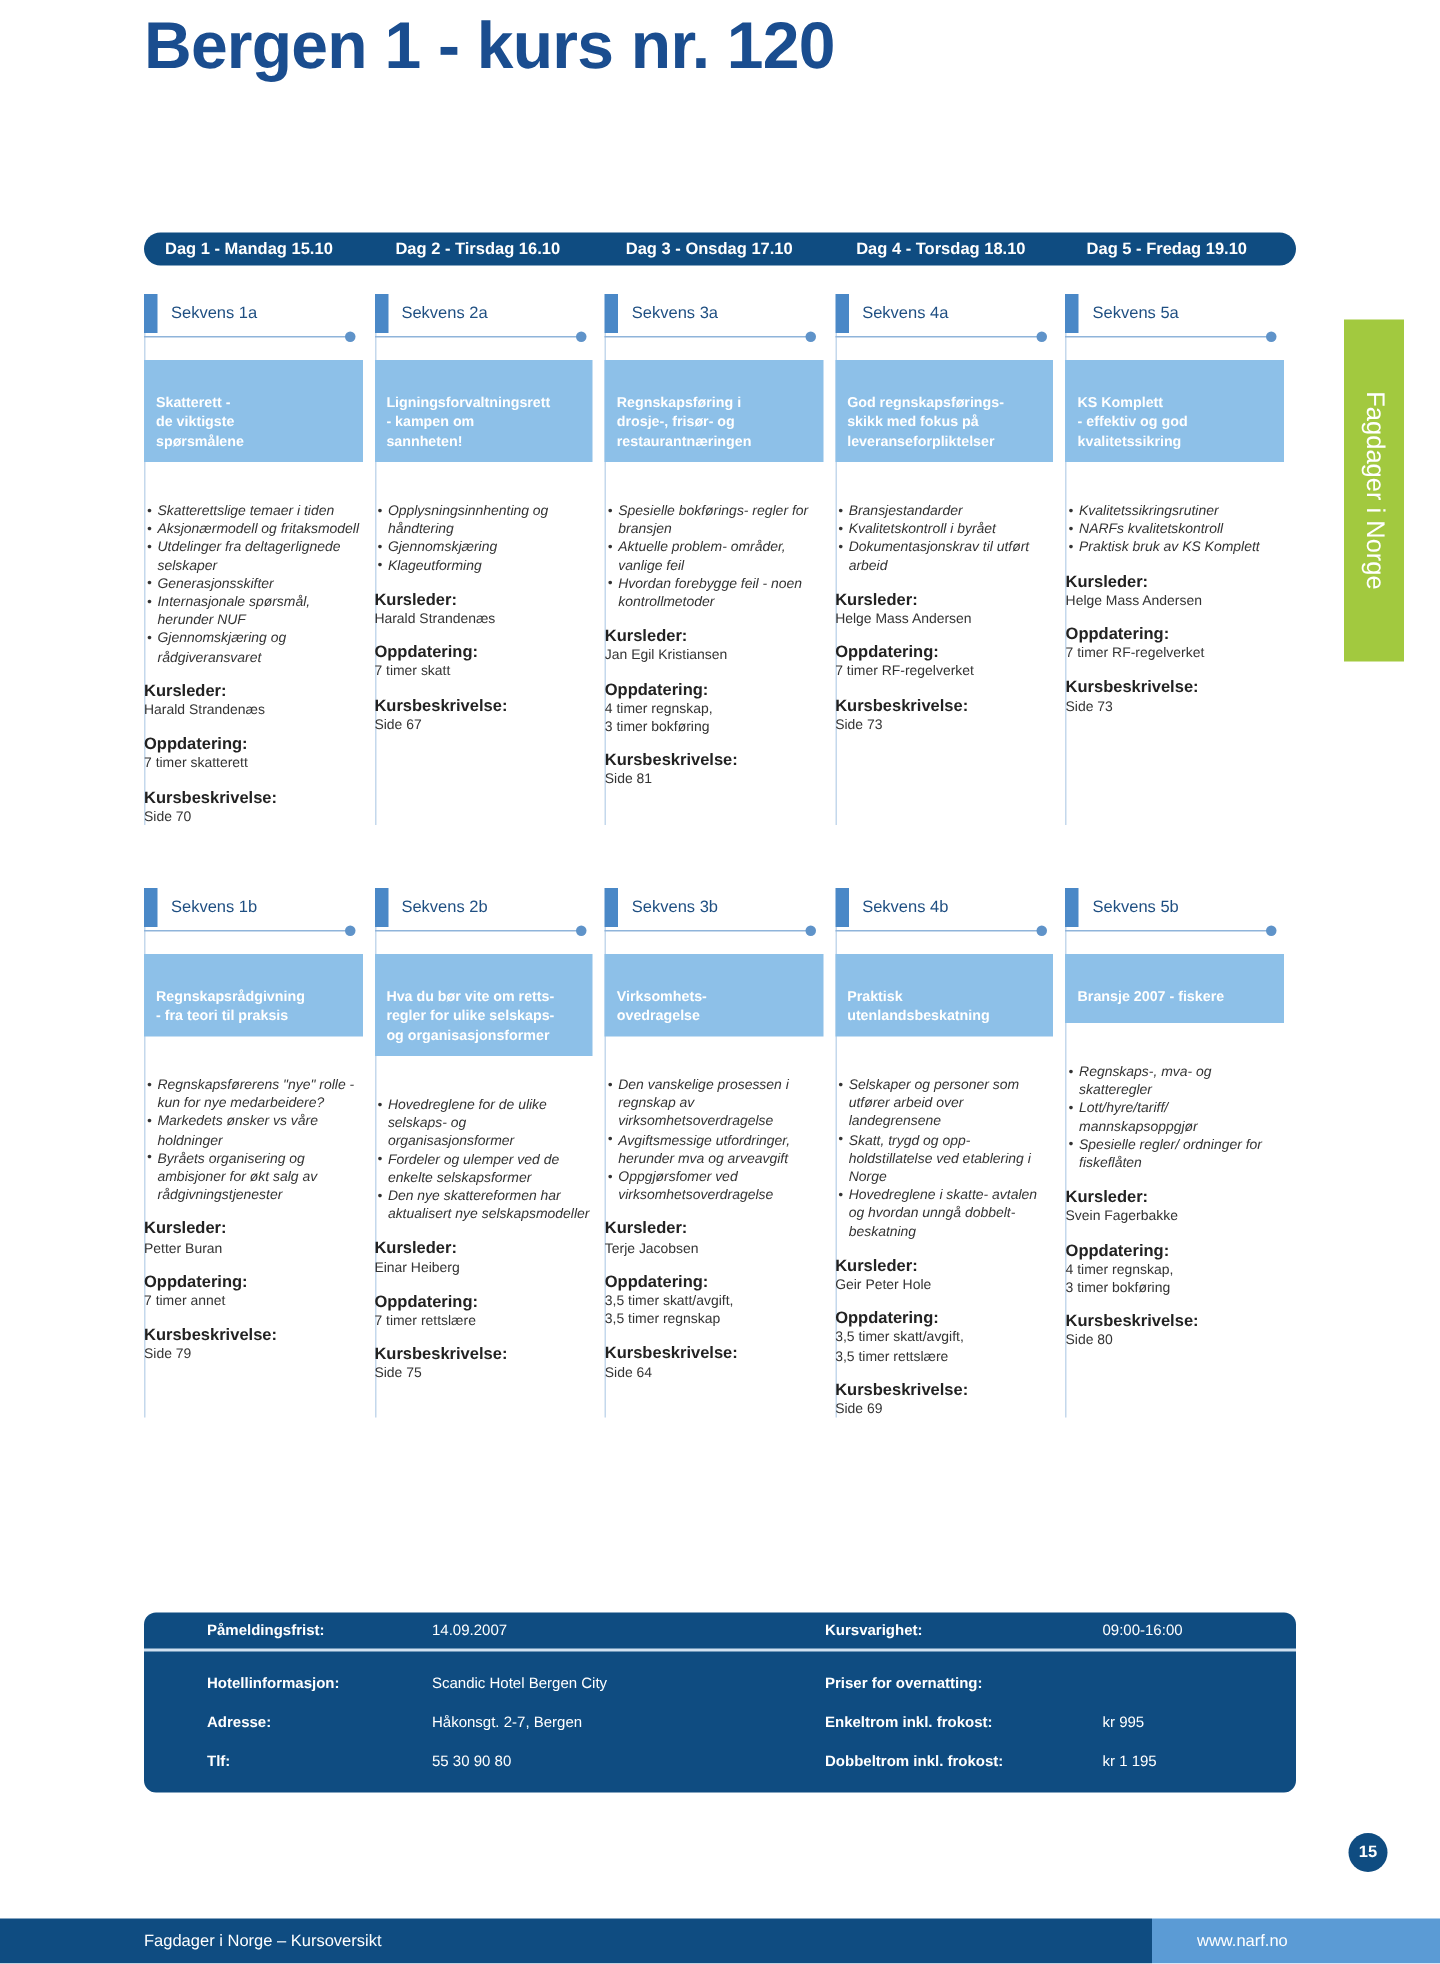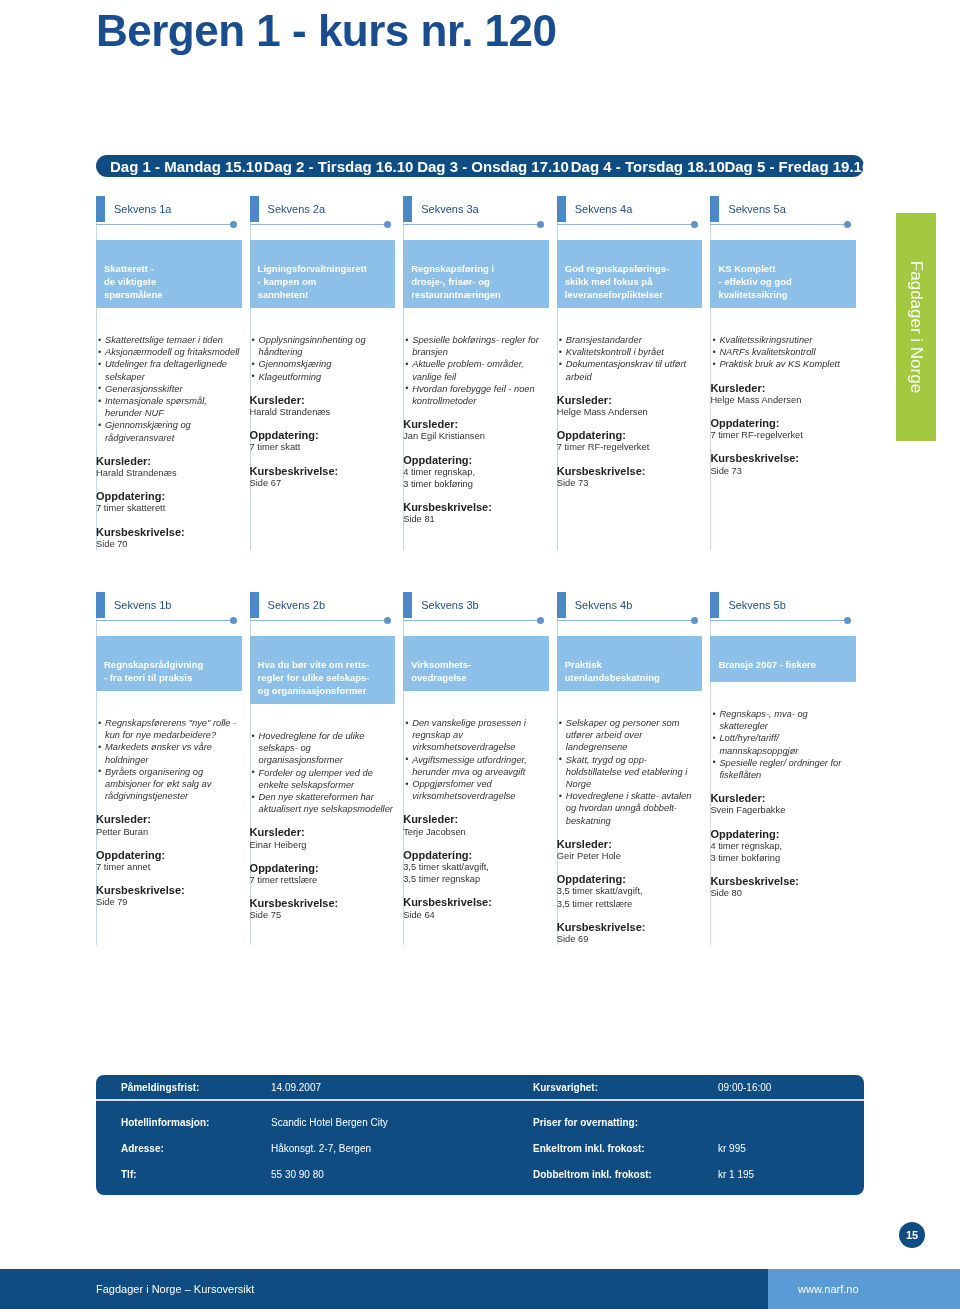--- a/index.html
+++ b/index.html
@@ -29,21 +29,21 @@
     width: 768px; height: 22px;
     background: #0f4c81;
     border-radius: 11px;
     display: flex;
     align-items: center;
   }
   .daybar-cell {
     width: 20%;
     padding-left: 14px;
     color: #ffffff;
-    font-size: 15px;
+    font-size: 11px;
     font-weight: bold;
     white-space: nowrap;
   }
 
   
   .greentab {
     position: absolute;
     left: 896px; top: 213px;
     width: 40px; height: 228px;
     background: #a2c93f;
@@ -171,21 +171,21 @@
     width: 768px;
     background: #0f4c81;
     border-radius: 8px;
     overflow: hidden;
     color: #ffffff;
   }
   .info-row {
     display: flex;
     align-items: center;
     height: 26px;
-    padding-left: 25px;
+    padding-left: 42px;
   }
   .info-row.sep { border-bottom: 2px solid #cfe0f0; }
   .ic { font-size: 10px; }
   .ic.lbl { font-weight: bold; width: 150px; }
   .ic.val { width: 262px; }
   .ic.lbl2 { font-weight: bold; width: 185px; }
   .ic.val2 { width: 120px; }
 
   
   .pagenum {
@@ -199,21 +199,21 @@
     font-weight: bold;
     display: flex;
     align-items: center;
     justify-content: center;
   }
 
   
   .bottombar {
     position: absolute;
     left: 0; bottom: 0;
-    width: 960px; height: 40px;
+    width: 960px; height: 30px;
     display: flex;
   }
   .bb-left {
     width: 768px;
     background: #0f4c81;
     color: #ffffff;
     font-size: 11px;
     display: flex;
     align-items: center;
     padding-left: 96px;

